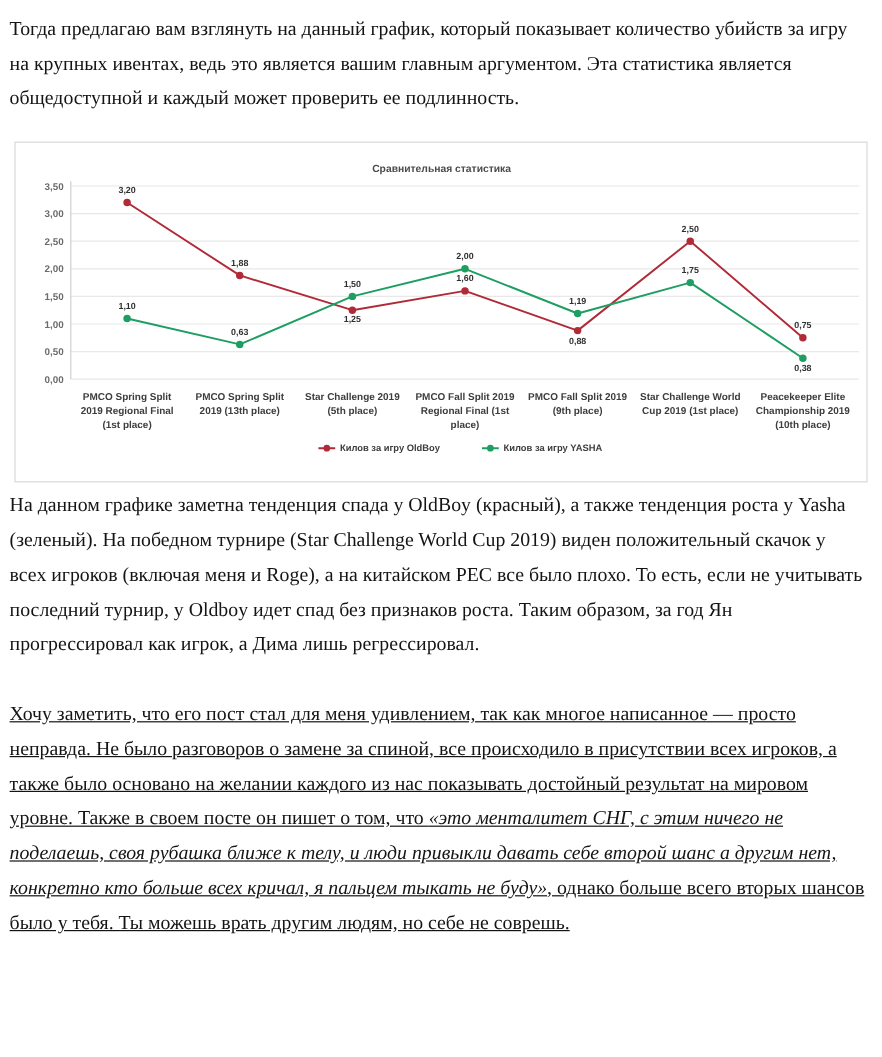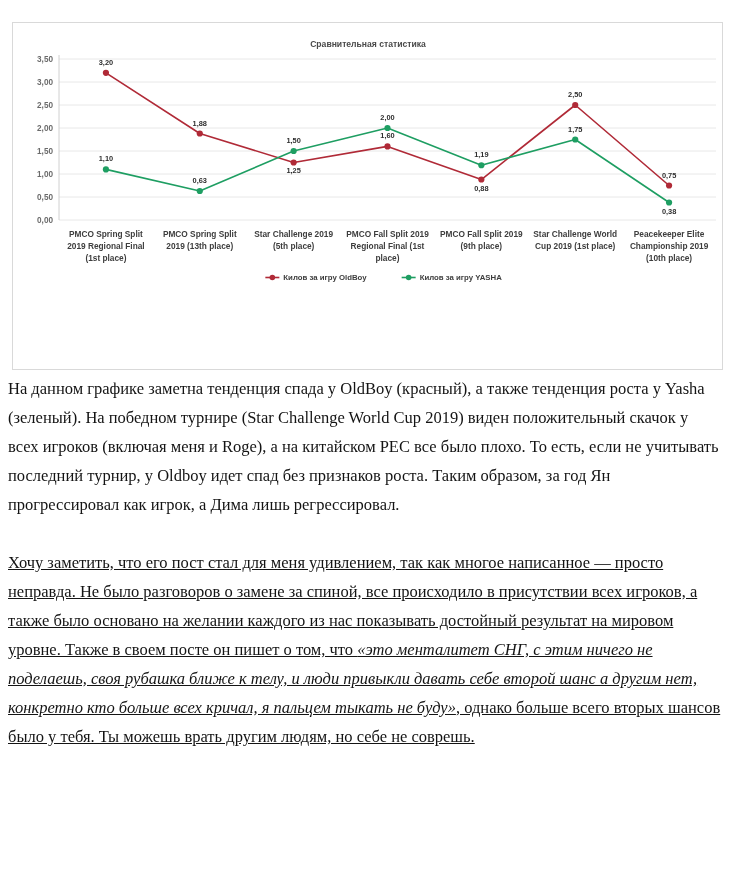--- a/index.html
+++ b/index.html
@@ -26,21 +26,21 @@
   .para.p3 { padding-top:29px;text-decoration:underline; }
   .para i, .para em { font-style:italic; }
 
   
   .chart-card {
     margin:22px 12px 0 12px;
     border:1px solid #d9d9d9;
     background:#ffffff;
     box-sizing:border-box;
     width:711px;
-    height:348px;
+    height:284px;
     position:relative;
   }
   .chart-svg-wrap { position:absolute; left:0; top:0; width:711px; height:272px; }
   svg { display:block; }
 
   text.ytick {
     font-family:"Liberation Sans", sans-serif;
     font-size:8.2px;
     font-weight:bold;
     fill:#6b6b6b;
@@ -64,20 +64,21 @@
     fill:#3d3d3d;
   }
   line.grid { stroke:#e8e8e8; stroke-width:1; }
   line.axis { stroke:#d0d0d0; stroke-width:1; }
 </style>
 </head>
 <body>
 
 <div class="page">
 
+  <p class="para intro">Тогда предлагаю вам взглянуть на данный график, который показывает количество убийств за игру на крупных ивентах, ведь это является вашим главным аргументом. Эта статистика является общедоступной и каждый может проверить ее подлинность.</p>
 
   <div class="chart-card">
     <div class="chart-svg-wrap">
       <svg width="711" height="272" viewBox="0 0 711 272">
         <text id="chart-title-t" class="xcat" x="355" y="24" text-anchor="middle" style="font-size:8.6px;fill:#4a4a4a;">Сравнительная статистика</text>
         <g id="grid-layer">
             <line x1="46" x2="703" y1="197" y2="197" class="grid"></line>
             <line x1="46" x2="703" y1="174" y2="174" class="grid"></line>
             <line x1="46" x2="703" y1="151" y2="151" class="grid"></line>
             <line x1="46" x2="703" y1="128" y2="128" class="grid"></line>

